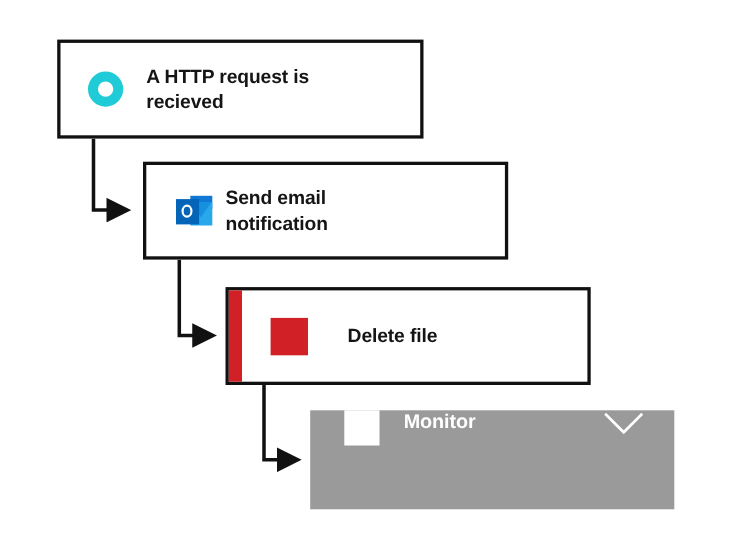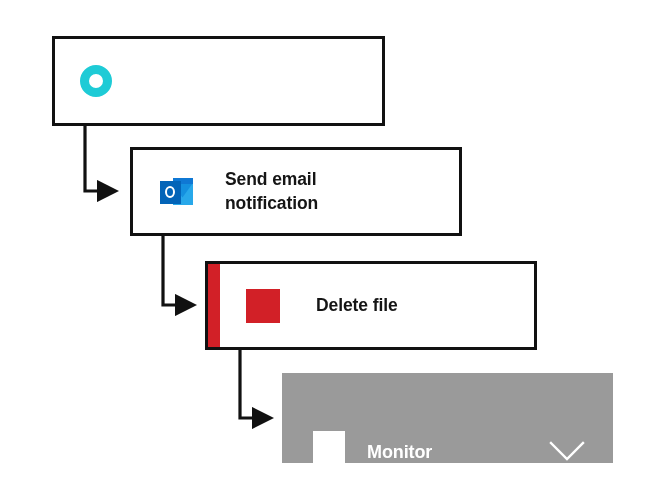--- a/index.html
+++ b/index.html
@@ -84,21 +84,21 @@
 
   
   #card-email {
     left: 130px;
     top: 147px;
     width: 332px;
     height: 89px;
     padding-left: 26px;
   }
   #card-email .icon-slot { width: 34px; height: 34px; }
-  #card-email .card-label { margin-left: 32px; }
+  #card-email .card-label { margin-left: 12px; }
 
   .outlook-icon {
     position: relative;
     width: 33px;
     height: 30px;
   }
   .ol-env-back {
     position: absolute;
     left: 13px;
     top: 1px;
@@ -167,21 +167,21 @@
 
   
   #panel-monitor {
     position: absolute;
     left: 282px;
     top: 373px;
     width: 331px;
     height: 90px;
     background: #9A9A9A;
     display: flex;
-    align-items: flex-end;
+    align-items: flex-start;
     box-sizing: border-box;
     padding-left: 31px;
     padding-right: 26px;
     z-index: 2;
   }
   .white-square {
     flex: 0 0 auto;
     width: 32px;
     height: 32px;
     background: #ffffff;
@@ -217,20 +217,22 @@
     <path d="M163,236 L163,305 L178,305" fill="none" stroke="#111111" stroke-width="3.2" marker-end="url(#arrowhead)"></path>
 
     <path d="M240,350 L240,418 L255,418" fill="none" stroke="#111111" stroke-width="3.2" marker-end="url(#arrowhead)"></path>
   </svg>
 
   <div class="card" id="card-trigger">
     <div class="card-inner">
       <span class="icon-slot">
         <span class="ring-icon"></span>
       </span>
+      <span class="card-label">A HTTP request is
+recieved</span>
     </div>
   </div>
 
   <div class="card" id="card-email">
     <div class="card-inner">
       <span class="icon-slot">
         <span class="outlook-icon">
           <span class="ol-env-back"></span>
           <span class="ol-env-body"></span>
           <span class="ol-env-flap"></span>

